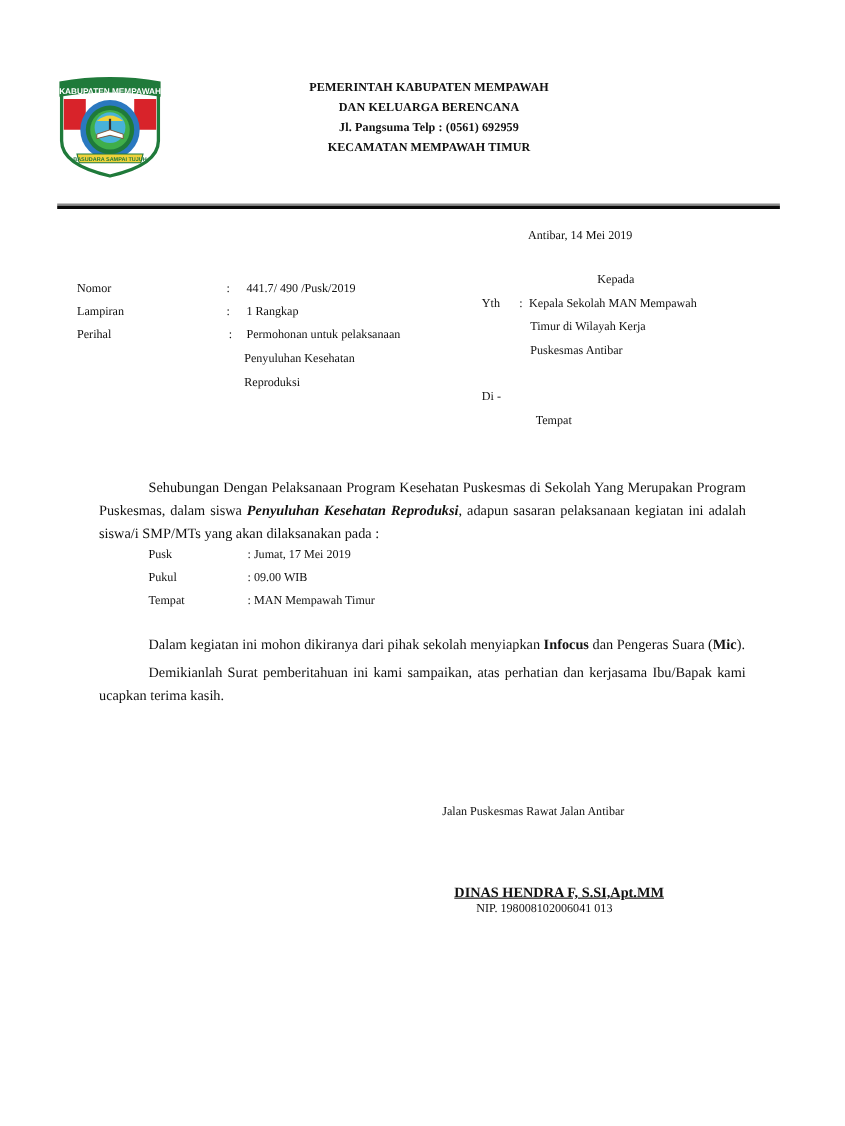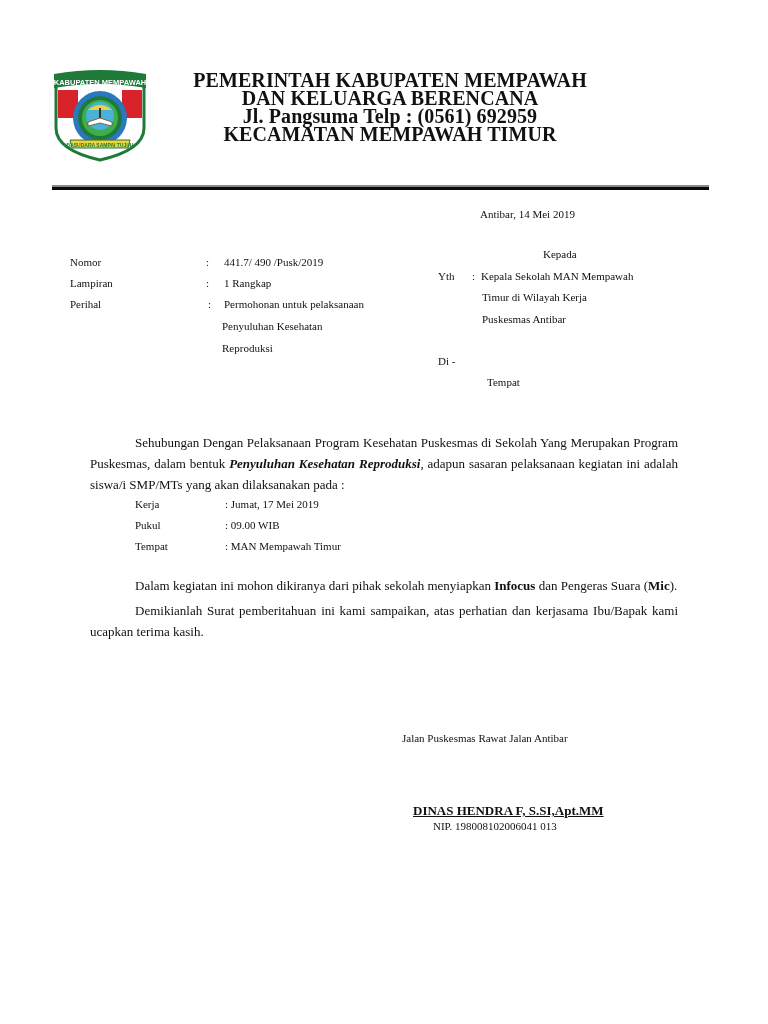--- a/index.html
+++ b/index.html
@@ -25,21 +25,21 @@
       width: 100px;
       height: 92px;
     }
     .kop {
       position: absolute;
       left: 160px;
       top: 71px;
       width: 460px;
       text-align: center;
       font-weight: bold;
-      font-size: 20px;
+      font-size: 11px;
       line-height: 18px;
       letter-spacing: 0.1px;
     }
     .kop div { white-space: nowrap; }
     .rule-thin {
       position: absolute;
       left: 52px;
       top: 185px;
       width: 657px;
       height: 2px;
@@ -134,23 +134,23 @@
 
 <div class="abs t" style="left:543px; top:247px;">Kepada</div>
 <div class="abs t" style="left:438px; top:269px;">Yth</div>
 <div class="abs t" style="left:472px; top:269px;">:</div>
 <div class="abs t" style="left:481px; top:269px;">Kepala Sekolah MAN Mempawah</div>
 <div class="abs t" style="left:482px; top:290px;">Timur di Wilayah Kerja</div>
 <div class="abs t" style="left:482px; top:312px;">Puskesmas Antibar</div>
 <div class="abs t" style="left:438px; top:354px;">Di  -</div>
 <div class="abs t" style="left:487px; top:375px;">Tempat</div>
 
-<div class="para indent" style="top:432px;"><span>Sehubungan Dengan Pelaksanaan Program Kesehatan Puskesmas di Sekolah Yang Merupakan Program Puskesmas, dalam bentuk </span><span class="bi">Penyuluhan Kesehatan Reproduksi</span><span>, adapun sasaran pelaksanaan kegiatan ini adalah  siswa/i SMP/MTs yang akan dilaksanakan pada :</span></div>
+<div class="para indent" style="top:432px;"><span>Sehubungan Dengan Pelaksanaan Program Kesehatan Puskesmas di Sekolah Yang Merupakan Program Puskesmas, dalam siswa </span><span class="bi">Penyuluhan Kesehatan Reproduksi</span><span>, adapun sasaran pelaksanaan kegiatan ini adalah  siswa/i SMP/MTs yang akan dilaksanakan pada :</span></div>
 
-<div class="abs t" style="left:135px; top:497px;">Kerja</div>
+<div class="abs t" style="left:135px; top:497px;">Pusk</div>
 <div class="abs t" style="left:225px; top:497px;">: Jumat, 17 Mei 2019</div>
 <div class="abs t" style="left:135px; top:518px;">Pukul</div>
 <div class="abs t" style="left:225px; top:518px;">: 09.00 WIB</div>
 <div class="abs t" style="left:135px; top:539px;">Tempat</div>
 <div class="abs t" style="left:225px; top:539px;">: MAN Mempawah Timur</div>
 
 <div class="para indent" style="top:575px;"><span>Dalam kegiatan ini mohon dikiranya dari pihak sekolah menyiapkan </span><span class="b">Infocus</span><span> dan Pengeras Suara (</span><span class="b">Mic</span><span>).</span></div>
 
 <div class="para indent" style="top:600px;">Demikianlah Surat pemberitahuan ini kami sampaikan, atas perhatian dan kerjasama Ibu/Bapak kami ucapkan terima kasih.</div>
 

